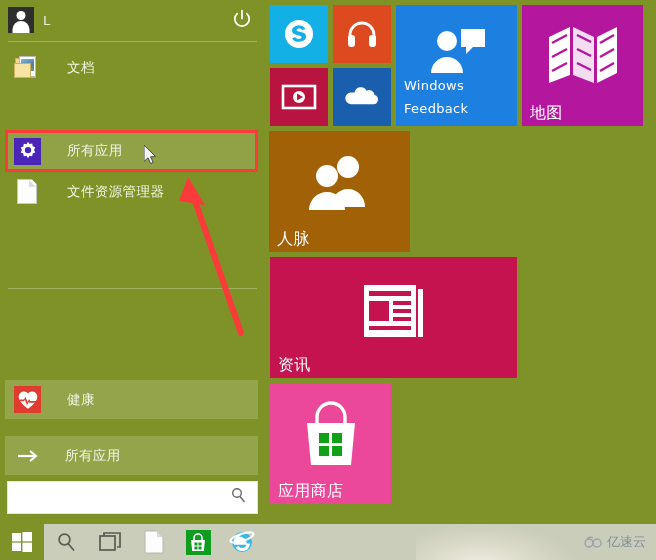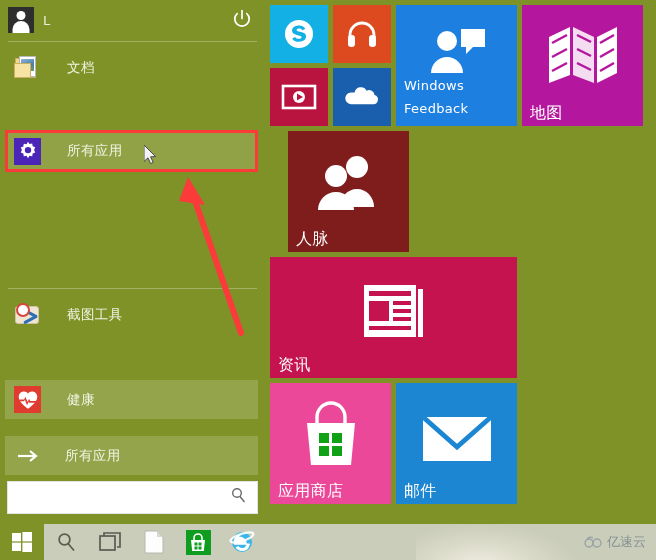--- a/index.html
+++ b/index.html
@@ -298,34 +298,33 @@
     <div class="menu-item hovered" style="top:132px;height:38px">
       <div class="mi-icon ic-gear">
         <svg width="22" height="22" viewBox="0 0 24 24">
           <path fill="#ffffff" d="M12 1.8l1.6 2.6 3-.6.5 3 2.8 1.2-1.3 2.8 1.3 2.8-2.8 1.2-.5 3-3-.6L12 20l-1.6-2.8-3 .6-.5-3-2.8-1.2L5.4 11 4.1 8.2 6.9 7l.5-3 3 .6z"></path>
           <circle cx="12" cy="11" r="3.5" fill="#4b25b8"></circle>
         </svg>
       </div>
       <div class="mi-label">所有应用</div>
     </div>
 
+    <div class="menu-item" style="top:172px">
+      <div class="mi-icon">
+        <div class="ic-page">
+            <div class="fold"></div>
+          </div>
+      </div>
+      <div class="mi-label">文件资源管理器</div>
+    </div>
 
 
 
     <div class="hsep" id="sep-mid"></div>
 
-    <div class="menu-item" style="top:295px">
-      <div class="mi-icon ic-snip">
-        <div class="plate"></div>
-          <div class="bl1"></div>
-          <div class="bl2"></div>
-          <div class="circ"></div>
-      </div>
-      <div class="mi-label">截图工具</div>
-    </div>
 
 
     <div class="menu-item selected" style="top:380px">
       <div class="mi-icon ic-health">
         <svg width="22" height="20" viewBox="0 0 24 22">
           <path fill="#ffffff" d="M12 20.5S1.8 13.9 1.8 7.6C1.8 4 4.5 1.6 7.5 1.6c2 0 3.6 1 4.5 2.4.9-1.4 2.5-2.4 4.5-2.4 3 0 5.7 2.4 5.7 6 0 6.3-10.2 12.9-10.2 12.9z"></path>
           <path fill="#e03b2f" d="M2.5 10.5h5.2l1.5-3.2 2.3 6 1.7-3.5 1.3 2.2h7.1v1.9h-8.2l-.6-1-1.9 3.9-2.3-6.1-.9 1.7H2.5z"></path>
         </svg>
       </div>
       <div class="mi-label">健康</div>
@@ -420,21 +419,21 @@
           <line x1="31" y1="26" x2="45" y2="33" stroke="#b4179e" stroke-width="2.4"></line>
           <line x1="31" y1="40" x2="45" y2="47" stroke="#b4179e" stroke-width="2.4"></line>
           <line x1="54" y1="20" x2="68" y2="12" stroke="#b4179e" stroke-width="2.4"></line>
           <line x1="54" y1="34" x2="68" y2="26" stroke="#b4179e" stroke-width="2.4"></line>
           <line x1="54" y1="48" x2="68" y2="40" stroke="#b4179e" stroke-width="2.4"></line>
         </svg>
       </div>
       <div class="tile-label">地图</div>
     </div>
 
-    <div class="tile" style="left:23px;top:131px;width:121px;height:121px;background:#7f1d1d">
+    <div class="tile" style="left:4px;top:131px;width:141px;height:121px;background:#a16207">
       <div class="tile-glyph" style="top:22px">
         <svg width="70" height="58" viewBox="0 0 70 58">
           <circle cx="43" cy="14" r="11" fill="#ffffff"></circle>
           <path fill="#ffffff" d="M26 54c0-10 7.6-18 17-18s17 8 17 18z"></path>
           <circle cx="22" cy="23" r="11" fill="#ffffff"></circle>
           <path fill="#ffffff" d="M4 57c0-10 8-18 18-18s18 8 18 18z"></path>
         </svg>
       </div>
       <div class="tile-label">人脉</div>
     </div>
@@ -462,29 +461,20 @@
           <path fill="#ffffff" d="M8 22h48l-4 42H12z"></path>
           <rect x="20" y="32" width="10" height="10" fill="#11a117"></rect>
           <rect x="33" y="32" width="10" height="10" fill="#11a117"></rect>
           <rect x="20" y="45" width="10" height="10" fill="#11a117"></rect>
           <rect x="33" y="45" width="10" height="10" fill="#11a117"></rect>
         </svg>
       </div>
       <div class="tile-label">应用商店</div>
     </div>
 
-    <div class="tile" style="left:131px;top:383px;width:121px;height:121px;background:#1c86d2">
-      <div class="tile-glyph" style="top:30px">
-        <svg width="72" height="52" viewBox="0 0 72 52">
-          <rect x="2" y="4" width="68" height="44" fill="#ffffff"></rect>
-          <polyline points="2,4 36,34 70,4" fill="none" stroke="#1c86d2" stroke-width="5"></polyline>
-        </svg>
-      </div>
-      <div class="tile-label">邮件</div>
-    </div>
   </div>
 </div>
 
 <div id="annot-rect"></div>
 
 <div id="annot-arrow">
   <svg width="90" height="175" viewBox="0 0 90 175">
     <line x1="66" y1="168" x2="18" y2="30" stroke="#fb3a3a" stroke-width="6" stroke-linecap="round"></line>
     <polygon points="13,12 30,40 4,36" fill="#fb3a3a"></polygon>
   </svg>

